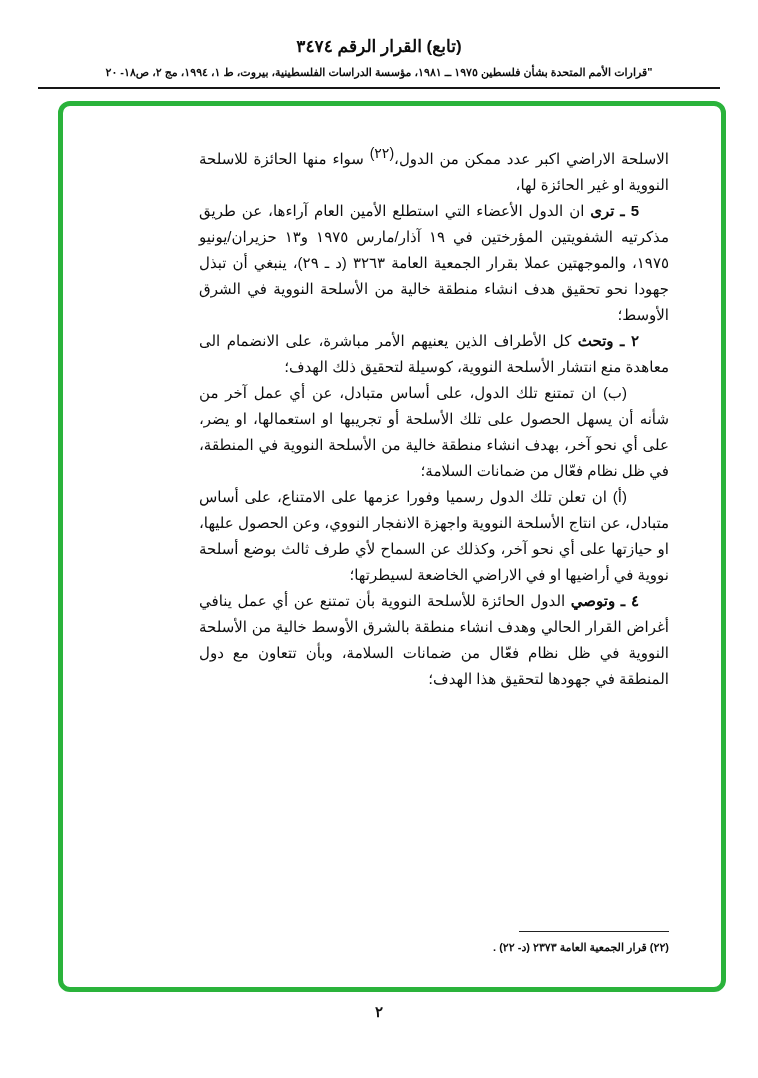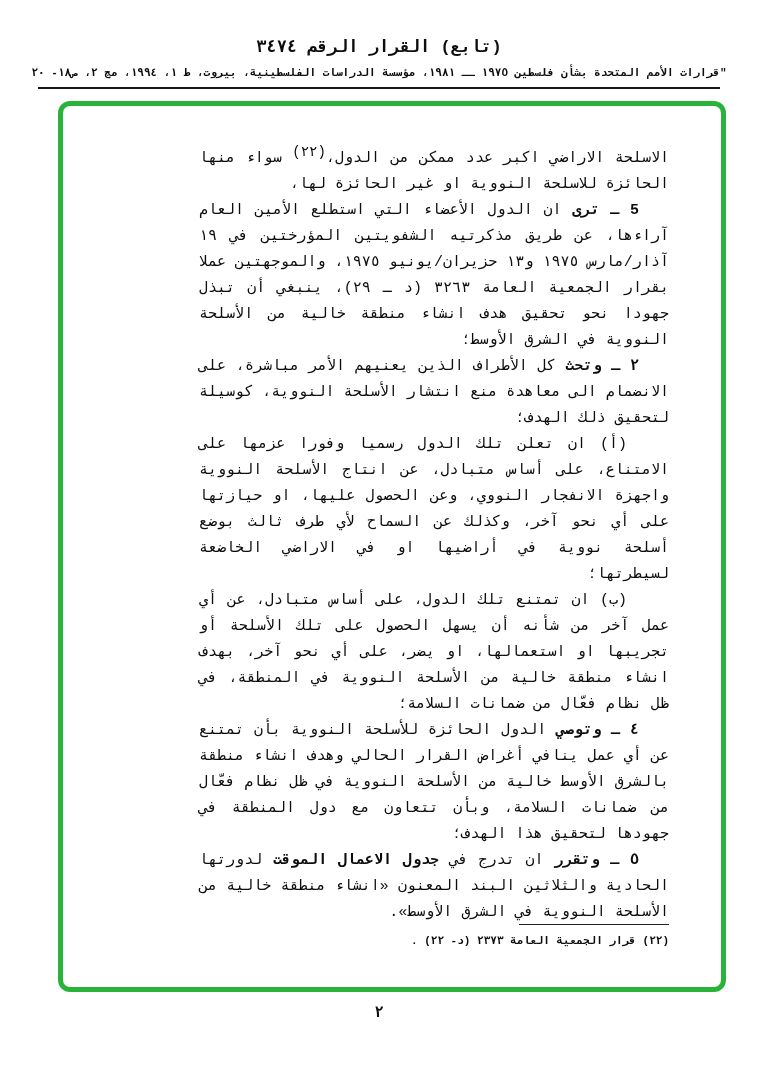--- a/index.html
+++ b/index.html
@@ -4,21 +4,21 @@
 <style>
   * { margin: 0; padding: 0; box-sizing: border-box; }
   html, body { background: #ffffff; }
   .page {
     position: relative;
     width: 732px;
     height: 1078px;
     margin: 0 auto;
     background: #ffffff;
     color: #0d0d0d;
-    font-family: Liberation Mono, monospace;
+    font-family: Liberation Sans, sans-serif;
     overflow: hidden;
   }
   .header { direction: rtl; text-align: center; }
   .title {
     padding-top: 36px;
     font-size: 17px;
     font-weight: bold;
     letter-spacing: 0.2px;
   }
   .source {
@@ -58,21 +58,21 @@
   .para.sub { text-indent: 42px; }
   .lead { font-weight: bold; }
   sup.ref {
     font-size: 14px;
     line-height: 0;
     vertical-align: super;
   }
   .footnote-area {
     position: absolute;
     right: 52px;
-    bottom: 40px;
+    bottom: 33px;
     width: 470px;
     direction: rtl;
   }
   .footnote-rule {
     width: 150px;
     border-top: 1px solid #222222;
     margin-bottom: 9px;
   }
   .footnote {
     font-size: 11px;
@@ -103,27 +103,26 @@
 
     <div class="text-block" lang="ar">
 
       <p class="para cont"><span>الاسلحة الاراضي اكبر عدد ممكن من الدول،</span><sup class="ref">(٢٢)</sup><span> سواء منها الحائزة للاسلحة النووية او غير الحائزة لها،</span></p>
 
       <p class="para item"><b class="lead">5 ـ ترى</b><span> ان الدول الأعضاء التي استطلع الأمين العام آراءها، عن طريق مذكرتيه الشفويتين المؤرختين في ١٩ آذار/مارس ١٩٧٥ و١٣ حزيران/يونيو ١٩٧٥، والموجهتين عملا بقرار الجمعية العامة ٣٢٦٣ (د ـ ٢٩)، ينبغي أن تبذل جهودا نحو تحقيق هدف انشاء منطقة خالية من الأسلحة النووية في الشرق الأوسط؛</span></p>
 
       <p class="para item"><b class="lead">٢ ـ وتحث</b><span> كل الأطراف الذين يعنيهم الأمر مباشرة، على الانضمام الى معاهدة منع انتشار الأسلحة النووية، كوسيلة لتحقيق ذلك الهدف؛</span></p>
 
 
+      <p class="para sub"><span>(ب)</span><span> ان تمتنع تلك الدول، على أساس متبادل، عن أي عمل آخر من شأنه أن يسهل الحصول على تلك الأسلحة أو تجريبها او استعمالها، او يضر، على أي نحو آخر، بهدف انشاء منطقة خالية من الأسلحة النووية في المنطقة، في ظل نظام فعّال من ضمانات السلامة؛</span></p>
+
       <p class="para sub"><span>(أ)</span><span> ان تعلن تلك الدول رسميا وفورا عزمها على الامتناع، على أساس متبادل، عن انتاج الأسلحة النووية واجهزة الانفجار النووي، وعن الحصول عليها، او حيازتها على أي نحو آخر، وكذلك عن السماح لأي طرف ثالث بوضع أسلحة نووية في أراضيها او في الاراضي الخاضعة لسيطرتها؛</span></p>
-
-      <p class="para sub"><span>(ب)</span><span> ان تمتنع تلك الدول، على أساس متبادل، عن أي عمل آخر من شأنه أن يسهل الحصول على تلك الأسلحة أو تجريبها او استعمالها، او يضر، على أي نحو آخر، بهدف انشاء منطقة خالية من الأسلحة النووية في المنطقة، في ظل نظام فعّال من ضمانات السلامة؛</span></p>
 
       <p class="para item"><b class="lead">٤ ـ وتوصي</b><span> الدول الحائزة للأسلحة النووية بأن تمتنع عن أي عمل ينافي أغراض القرار الحالي وهدف انشاء منطقة بالشرق الأوسط خالية من الأسلحة النووية في ظل نظام فعّال من ضمانات السلامة، وبأن تتعاون مع دول المنطقة في جهودها لتحقيق هذا الهدف؛</span></p>
 
-      <p class="para item"><b class="lead">٥ ـ وتقرر</b><span> ان تدرج في </span><b>جدول الاعمال الموقت</b><span> لدورتها الحادية والثلاثين البند المعنون «انشاء منطقة خالية من الأسلحة النووية في الشرق الأوسط».</span></p>
 
     </div>
 
     <div class="footnote-area">
       <div class="footnote-rule"></div>
       <div class="footnote">(٢٢) قرار الجمعية العامة ٢٣٧٣ (د- ٢٢) .</div>
     </div>
 
   </div>
 

